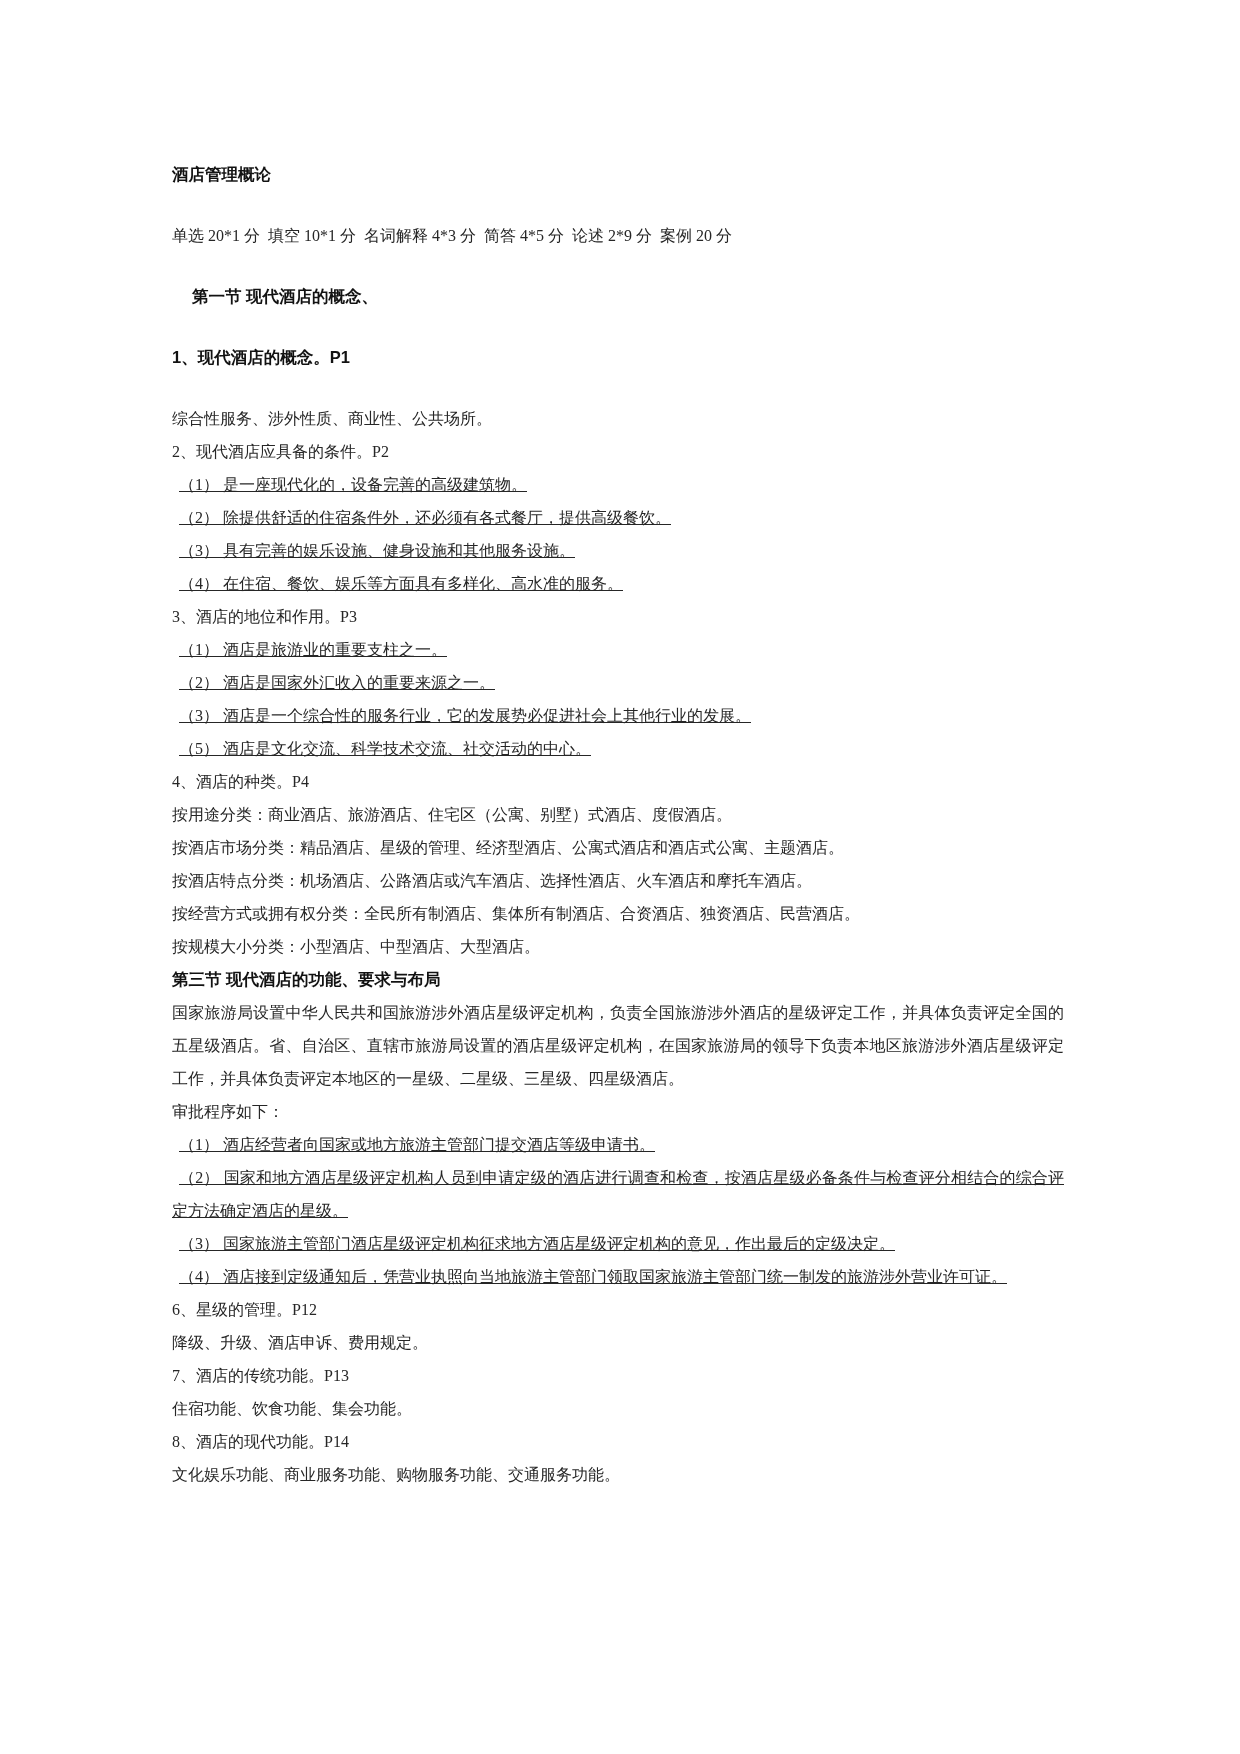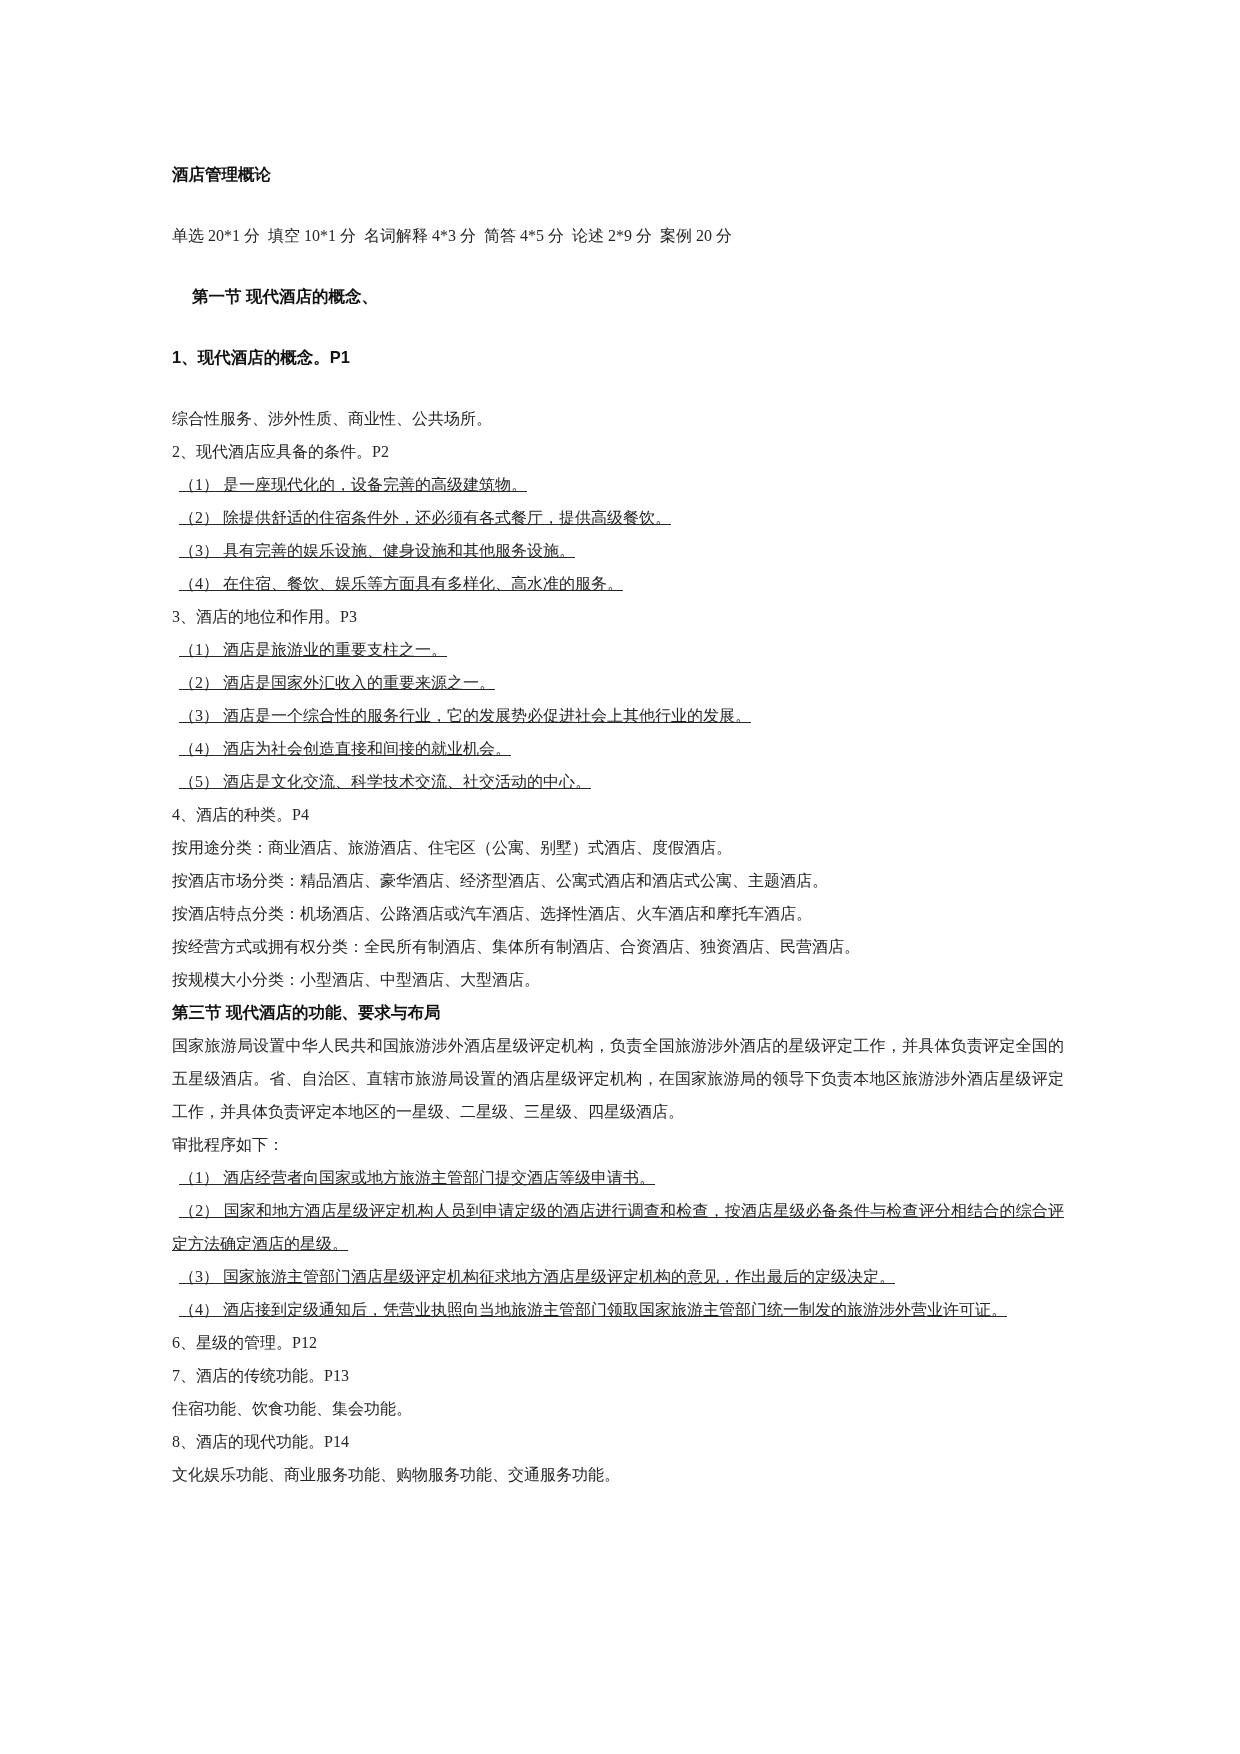--- a/index.html
+++ b/index.html
@@ -63,37 +63,37 @@
     <div class="line">综合性服务、涉外性质、商业性、公共场所。</div>
     <div class="line">2、现代酒店应具备的条件。P2</div>
     <div class="line sub">（1） 是一座现代化的，设备完善的高级建筑物。</div>
     <div class="line sub">（2） 除提供舒适的住宿条件外，还必须有各式餐厅，提供高级餐饮。</div>
     <div class="line sub">（3） 具有完善的娱乐设施、健身设施和其他服务设施。</div>
     <div class="line sub">（4） 在住宿、餐饮、娱乐等方面具有多样化、高水准的服务。</div>
     <div class="line">3、酒店的地位和作用。P3</div>
     <div class="line sub">（1） 酒店是旅游业的重要支柱之一。</div>
     <div class="line sub">（2） 酒店是国家外汇收入的重要来源之一。</div>
     <div class="line sub">（3） 酒店是一个综合性的服务行业，它的发展势必促进社会上其他行业的发展。</div>
-    <div class="line sub">（4） 酒店为社会创造直接和间接的就业机会。</div>
     <div class="line sub">（5） 酒店是文化交流、科学技术交流、社交活动的中心。</div>
 
     <div class="line">4、酒店的种类。P4</div>
     <div class="line">按用途分类：商业酒店、旅游酒店、住宅区（公寓、别墅）式酒店、度假酒店。</div>
-    <div class="line">按酒店市场分类：精品酒店、豪华酒店、经济型酒店、公寓式酒店和酒店式公寓、主题酒店。</div>
+    <div class="line">按酒店市场分类：精品酒店、星级的管理、经济型酒店、公寓式酒店和酒店式公寓、主题酒店。</div>
     <div class="line">按酒店特点分类：机场酒店、公路酒店或汽车酒店、选择性酒店、火车酒店和摩托车酒店。</div>
     <div class="line">按经营方式或拥有权分类：全民所有制酒店、集体所有制酒店、合资酒店、独资酒店、民营酒店。</div>
     <div class="line">按规模大小分类：小型酒店、中型酒店、大型酒店。</div>
 
     <div class="line bold">第三节 现代酒店的功能、要求与布局</div>
     <div class="line para">国家旅游局设置中华人民共和国旅游涉外酒店星级评定机构，负责全国旅游涉外酒店的星级评定工作，并具体负责评定全国的五星级酒店。省、自治区、直辖市旅游局设置的酒店星级评定机构，在国家旅游局的领导下负责本地区旅游涉外酒店星级评定工作，并具体负责评定本地区的一星级、二星级、三星级、四星级酒店。</div>
     <div class="line">审批程序如下：</div>
     <div class="line sub">（1） 酒店经营者向国家或地方旅游主管部门提交酒店等级申请书。</div>
     <div class="line sub para">（2） 国家和地方酒店星级评定机构人员到申请定级的酒店进行调查和检查，按酒店星级必备条件与检查评分相结合的综合评定方法确定酒店的星级。</div>
     <div class="line sub">（3） 国家旅游主管部门酒店星级评定机构征求地方酒店星级评定机构的意见，作出最后的定级决定。</div>
     <div class="line sub">（4） 酒店接到定级通知后，凭营业执照向当地旅游主管部门领取国家旅游主管部门统一制发的旅游涉外营业许可证。</div>
     <div class="line">6、星级的管理。P12</div>
+    <div class="line">降级、升级、酒店申诉、费用规定。</div>
     <div class="line">7、酒店的传统功能。P13</div>
     <div class="line">住宿功能、饮食功能、集会功能。</div>
     <div class="line">8、酒店的现代功能。P14</div>
     <div class="line">文化娱乐功能、商业服务功能、购物服务功能、交通服务功能。</div>
 
   </div>
 </div>
 
 </body></html>

